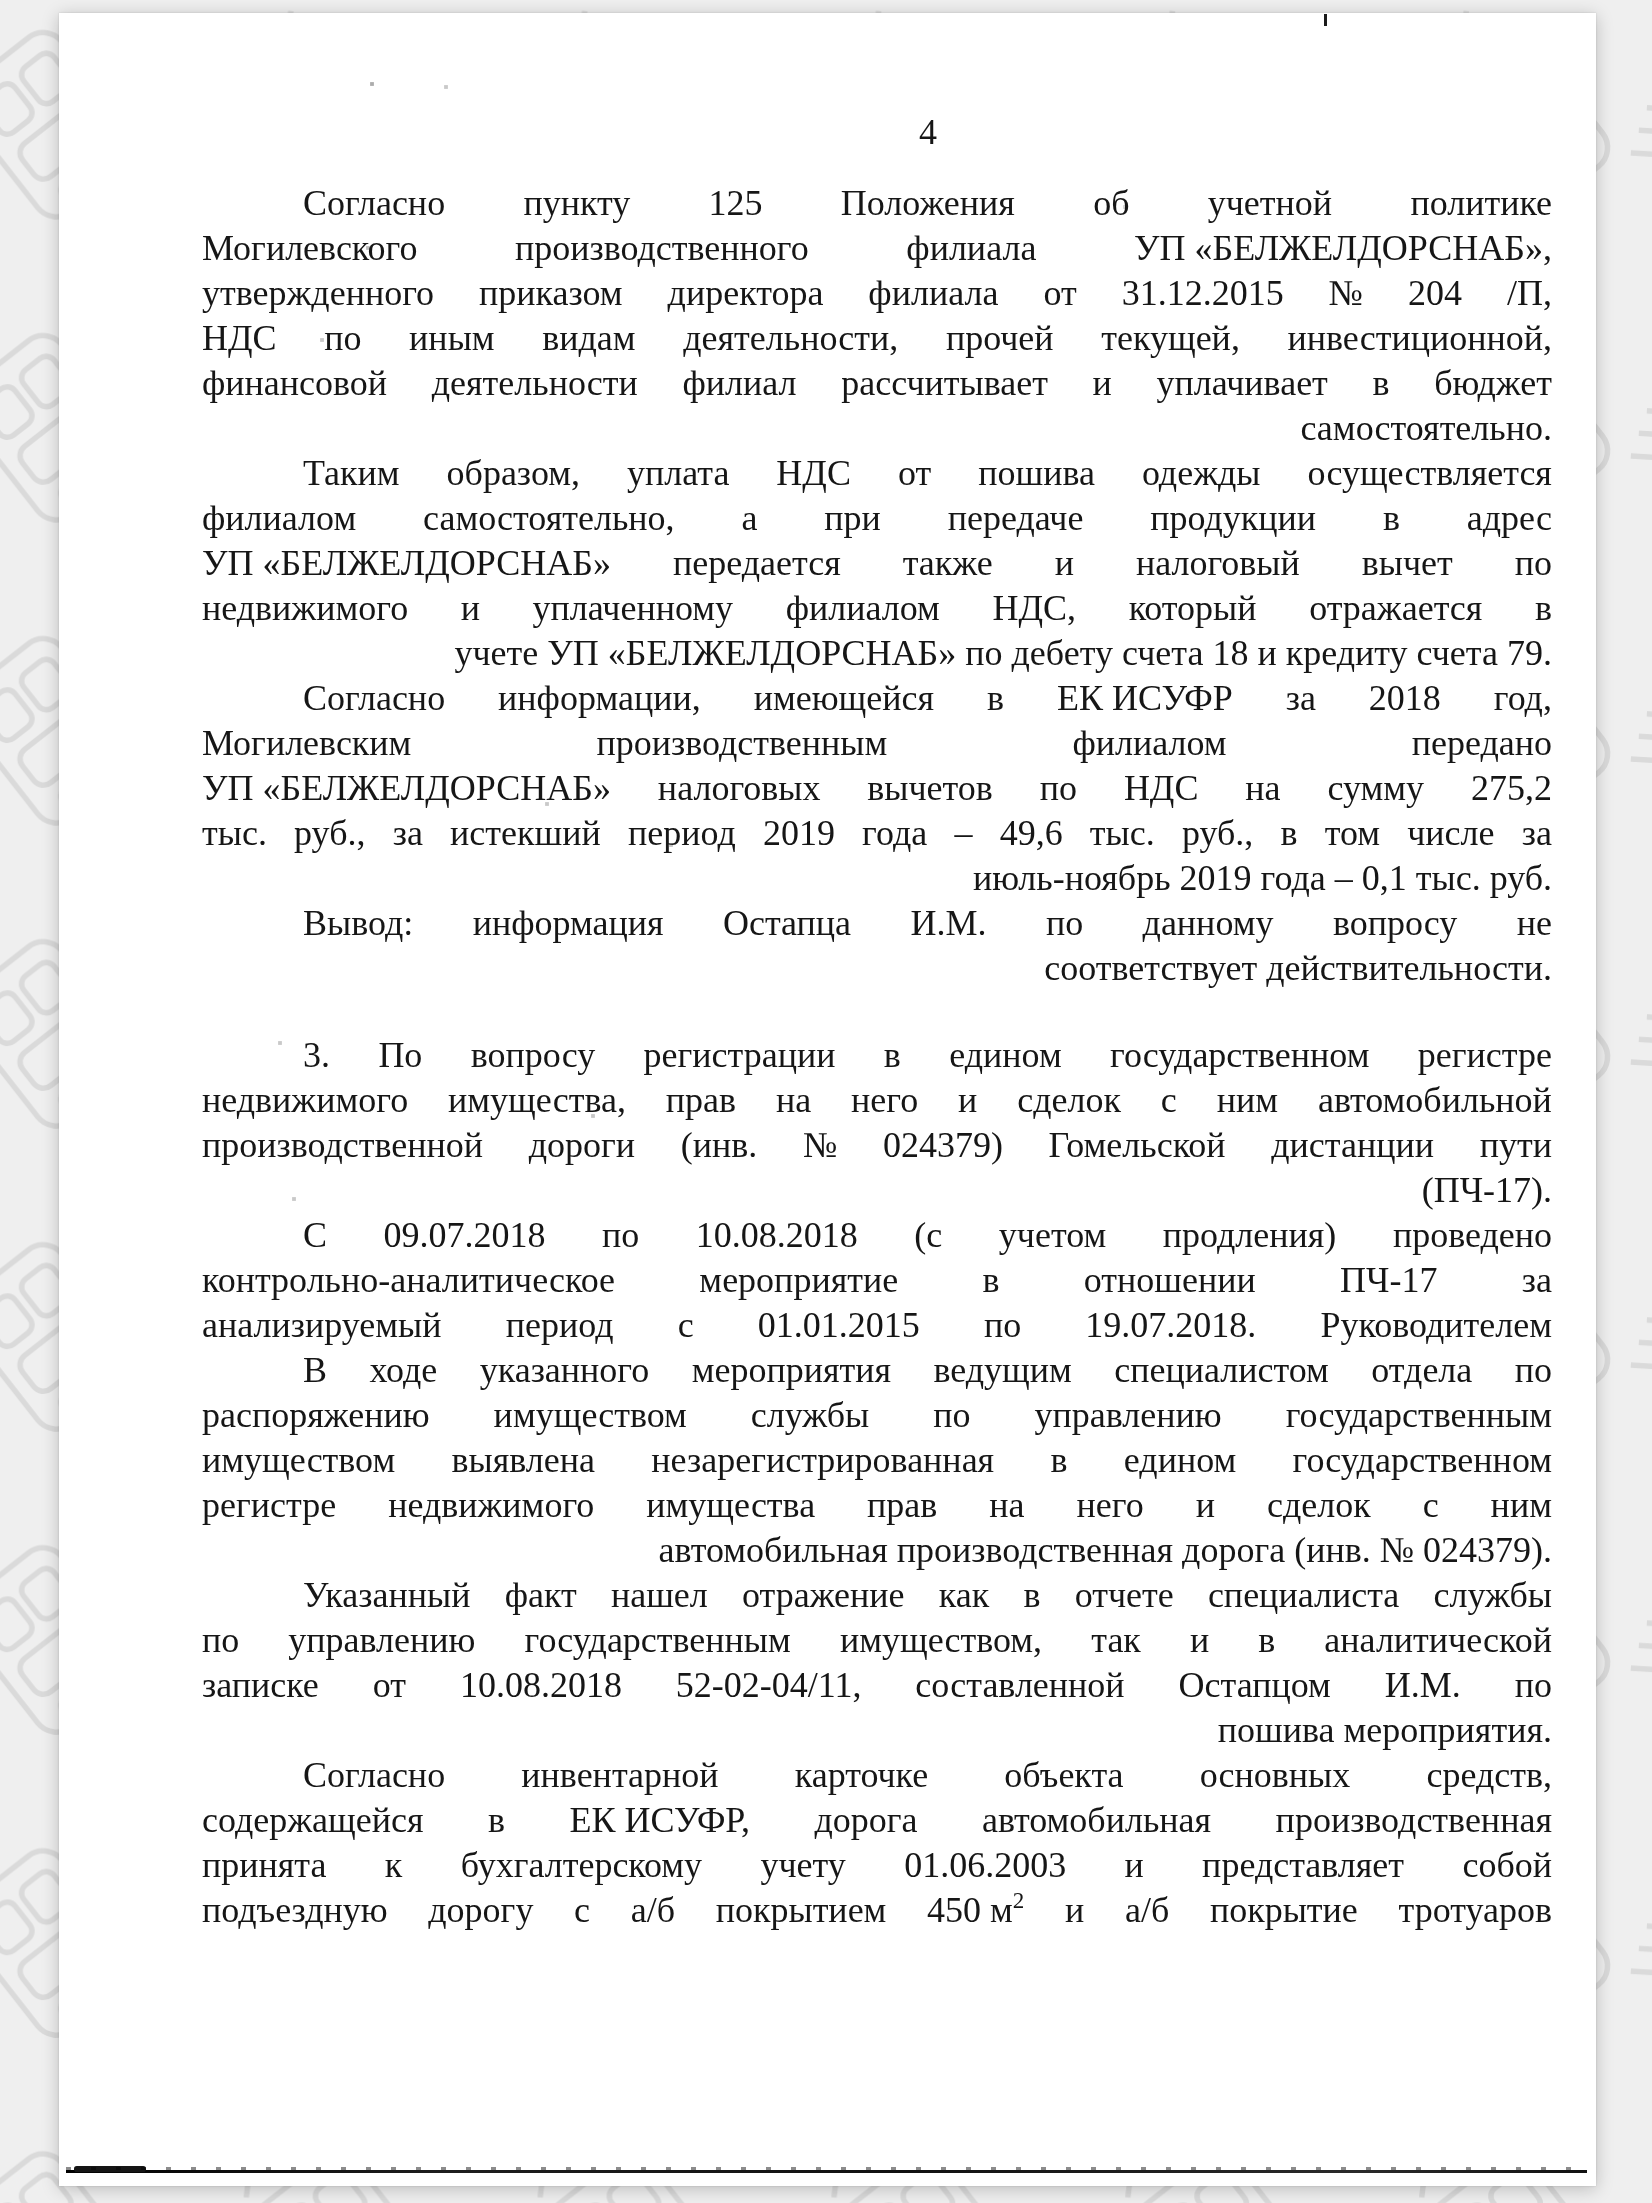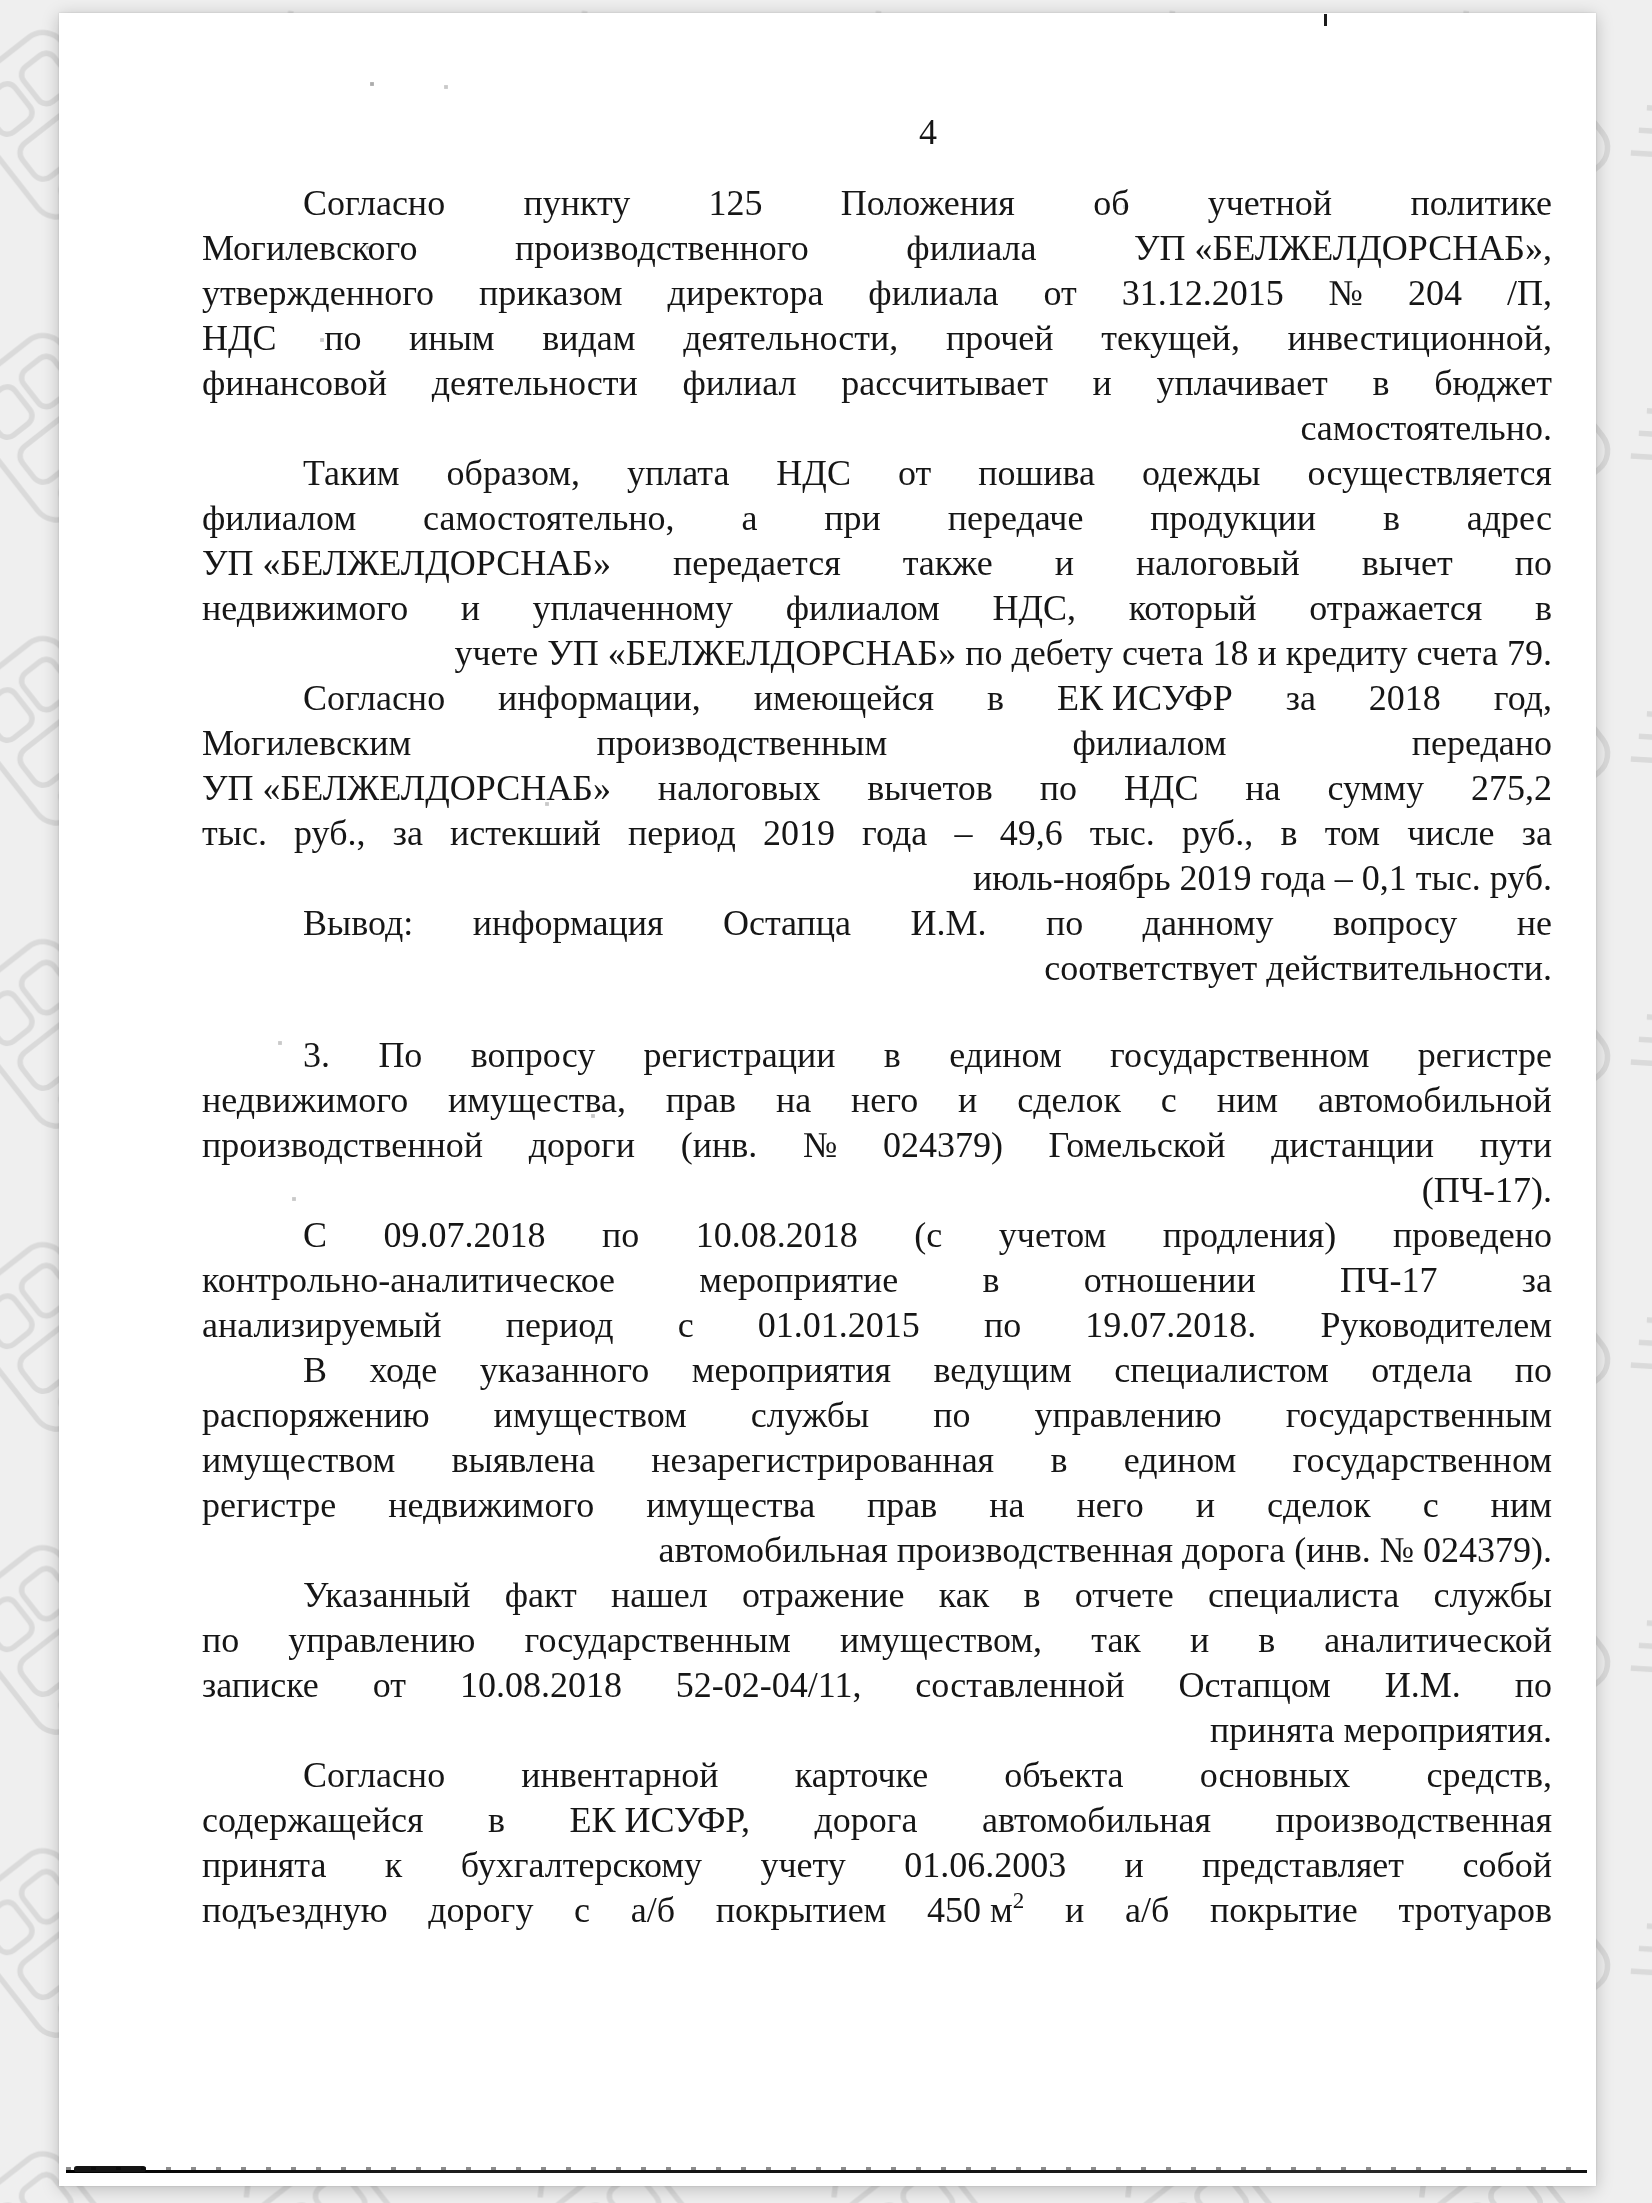--- a/index.html
+++ b/index.html
@@ -389,21 +389,21 @@
             <span>записке</span>
             <span>от</span>
             <span>10.08.2018</span>
             <span>52-02-04/11,</span>
             <span>составленной</span>
             <span>Остапцом</span>
             <span>И.М.</span>
             <span>по</span>
           </div>
           <div class="line last">
-            <span>принята мероприятия.</span>
+            <span>пошива мероприятия.</span>
           </div>
         </div>
         <div class="para">
           <div class="line first">
             <span>Согласно</span>
             <span>инвентарной</span>
             <span>карточке</span>
             <span>объекта</span>
             <span>основных</span>
             <span>средств,</span>

